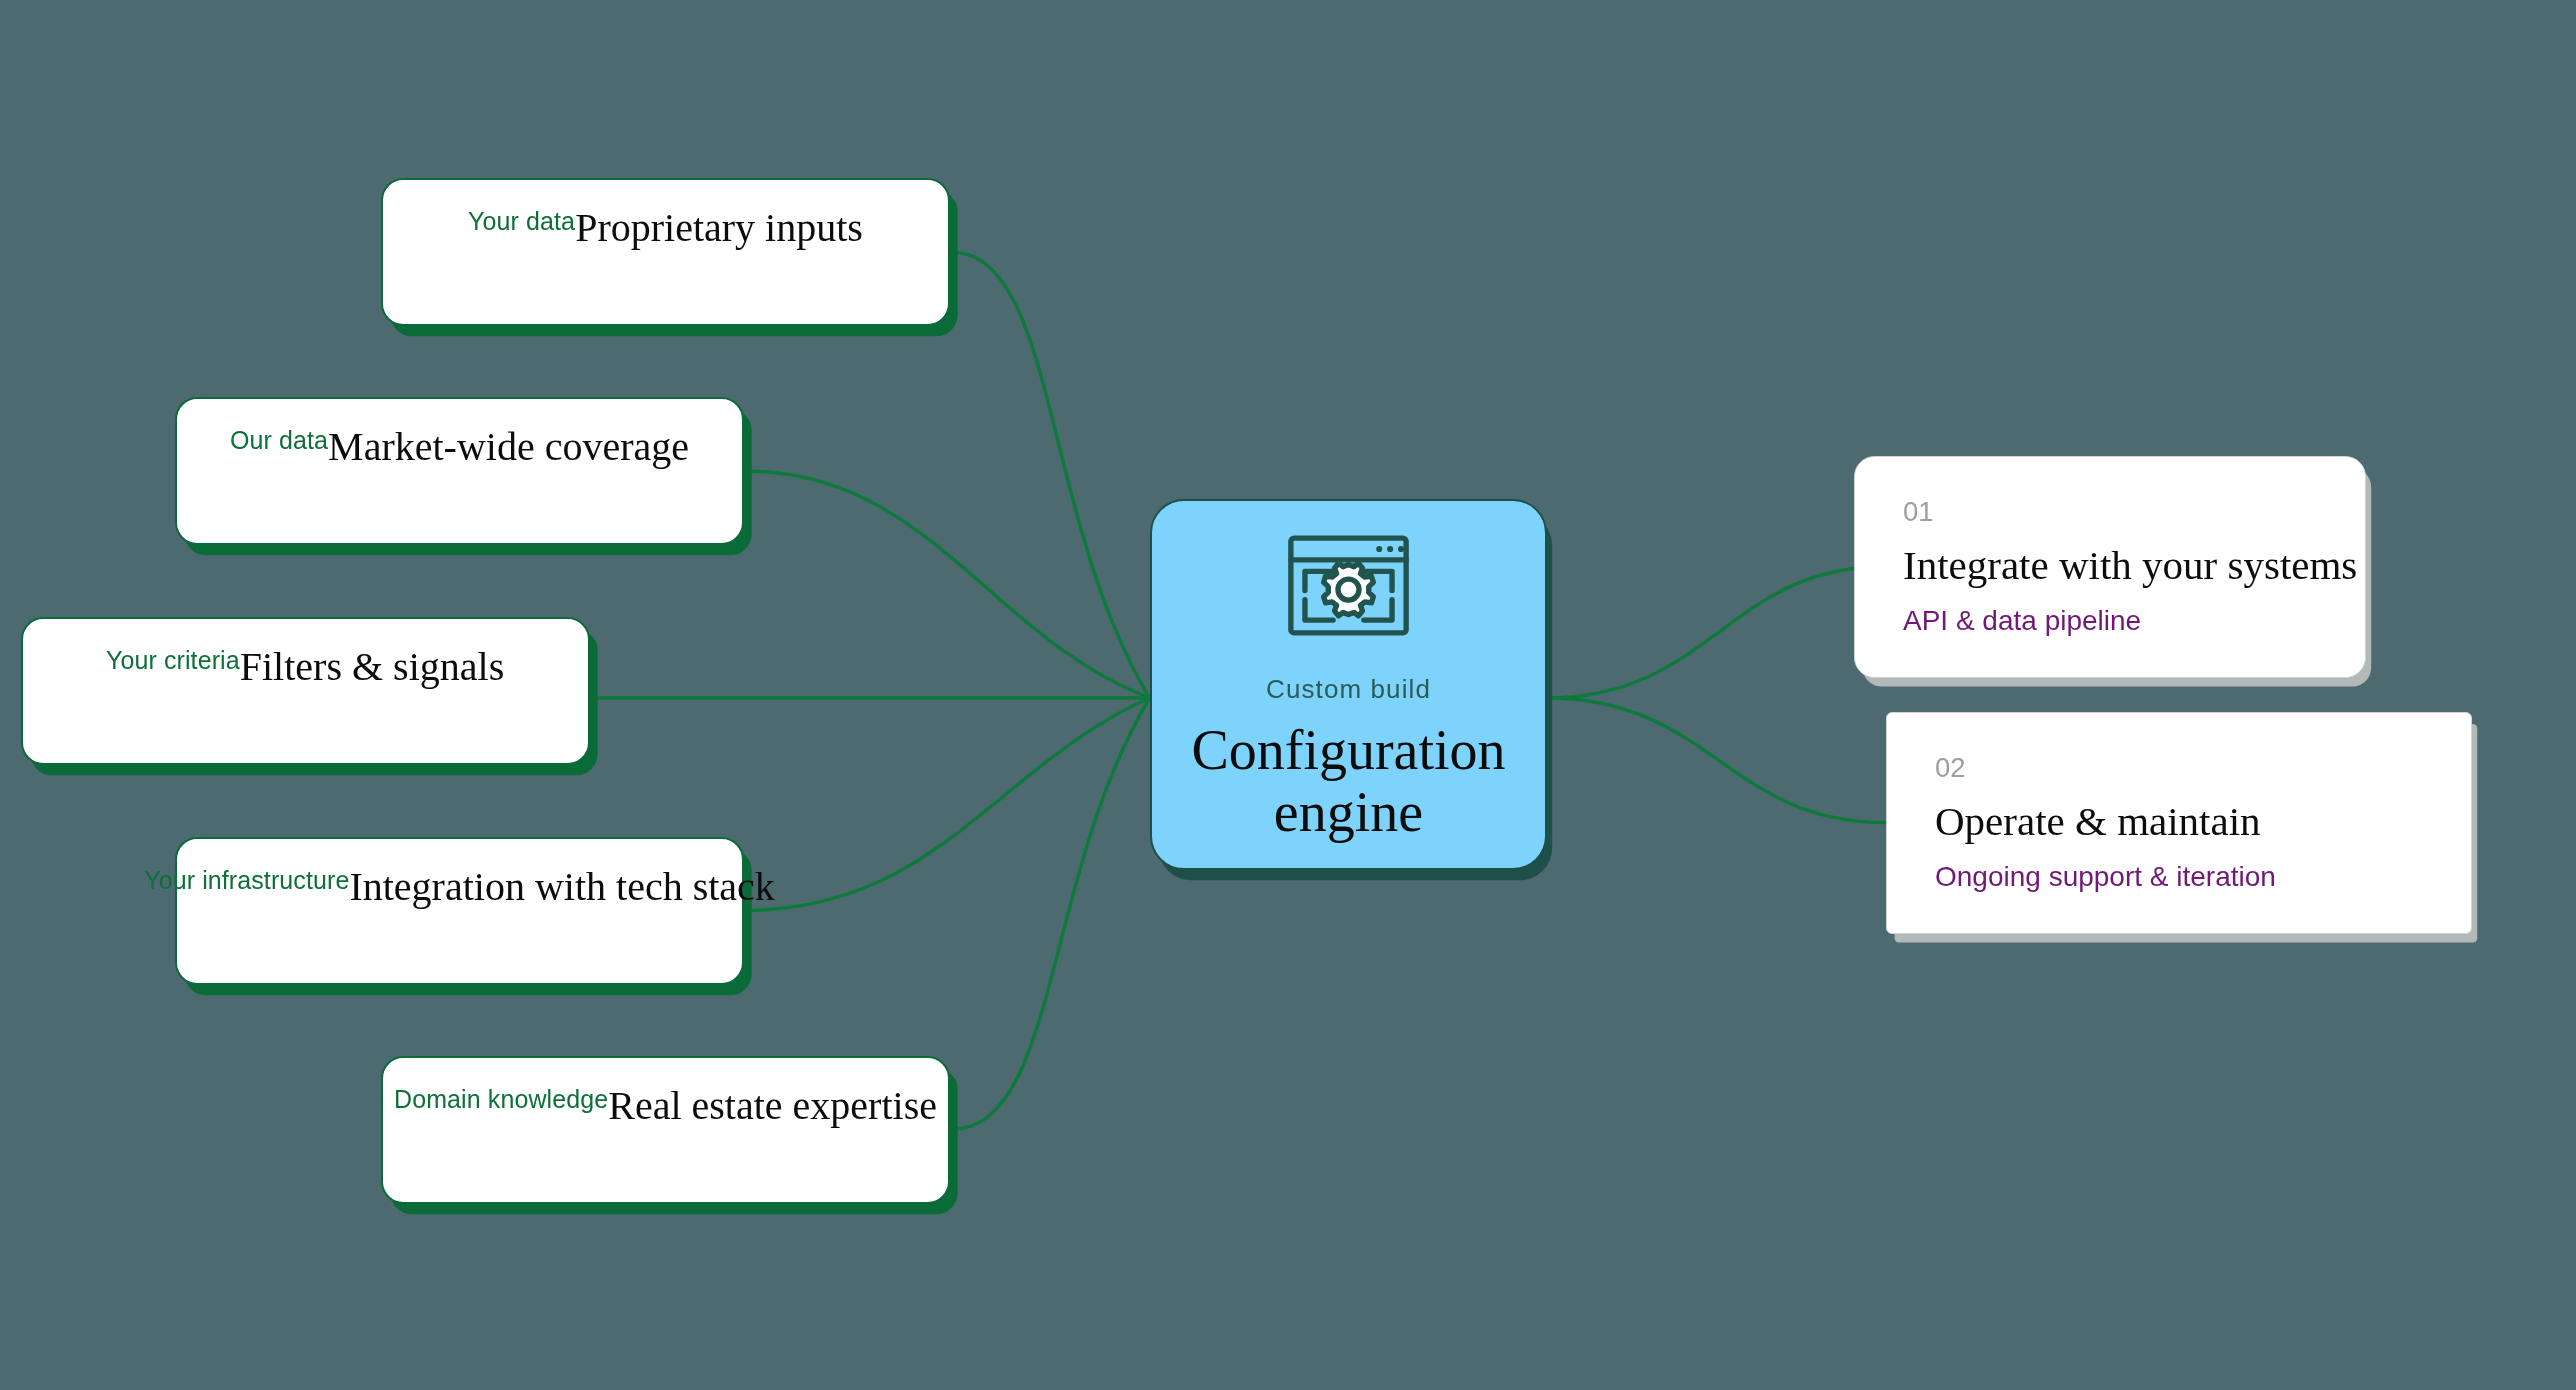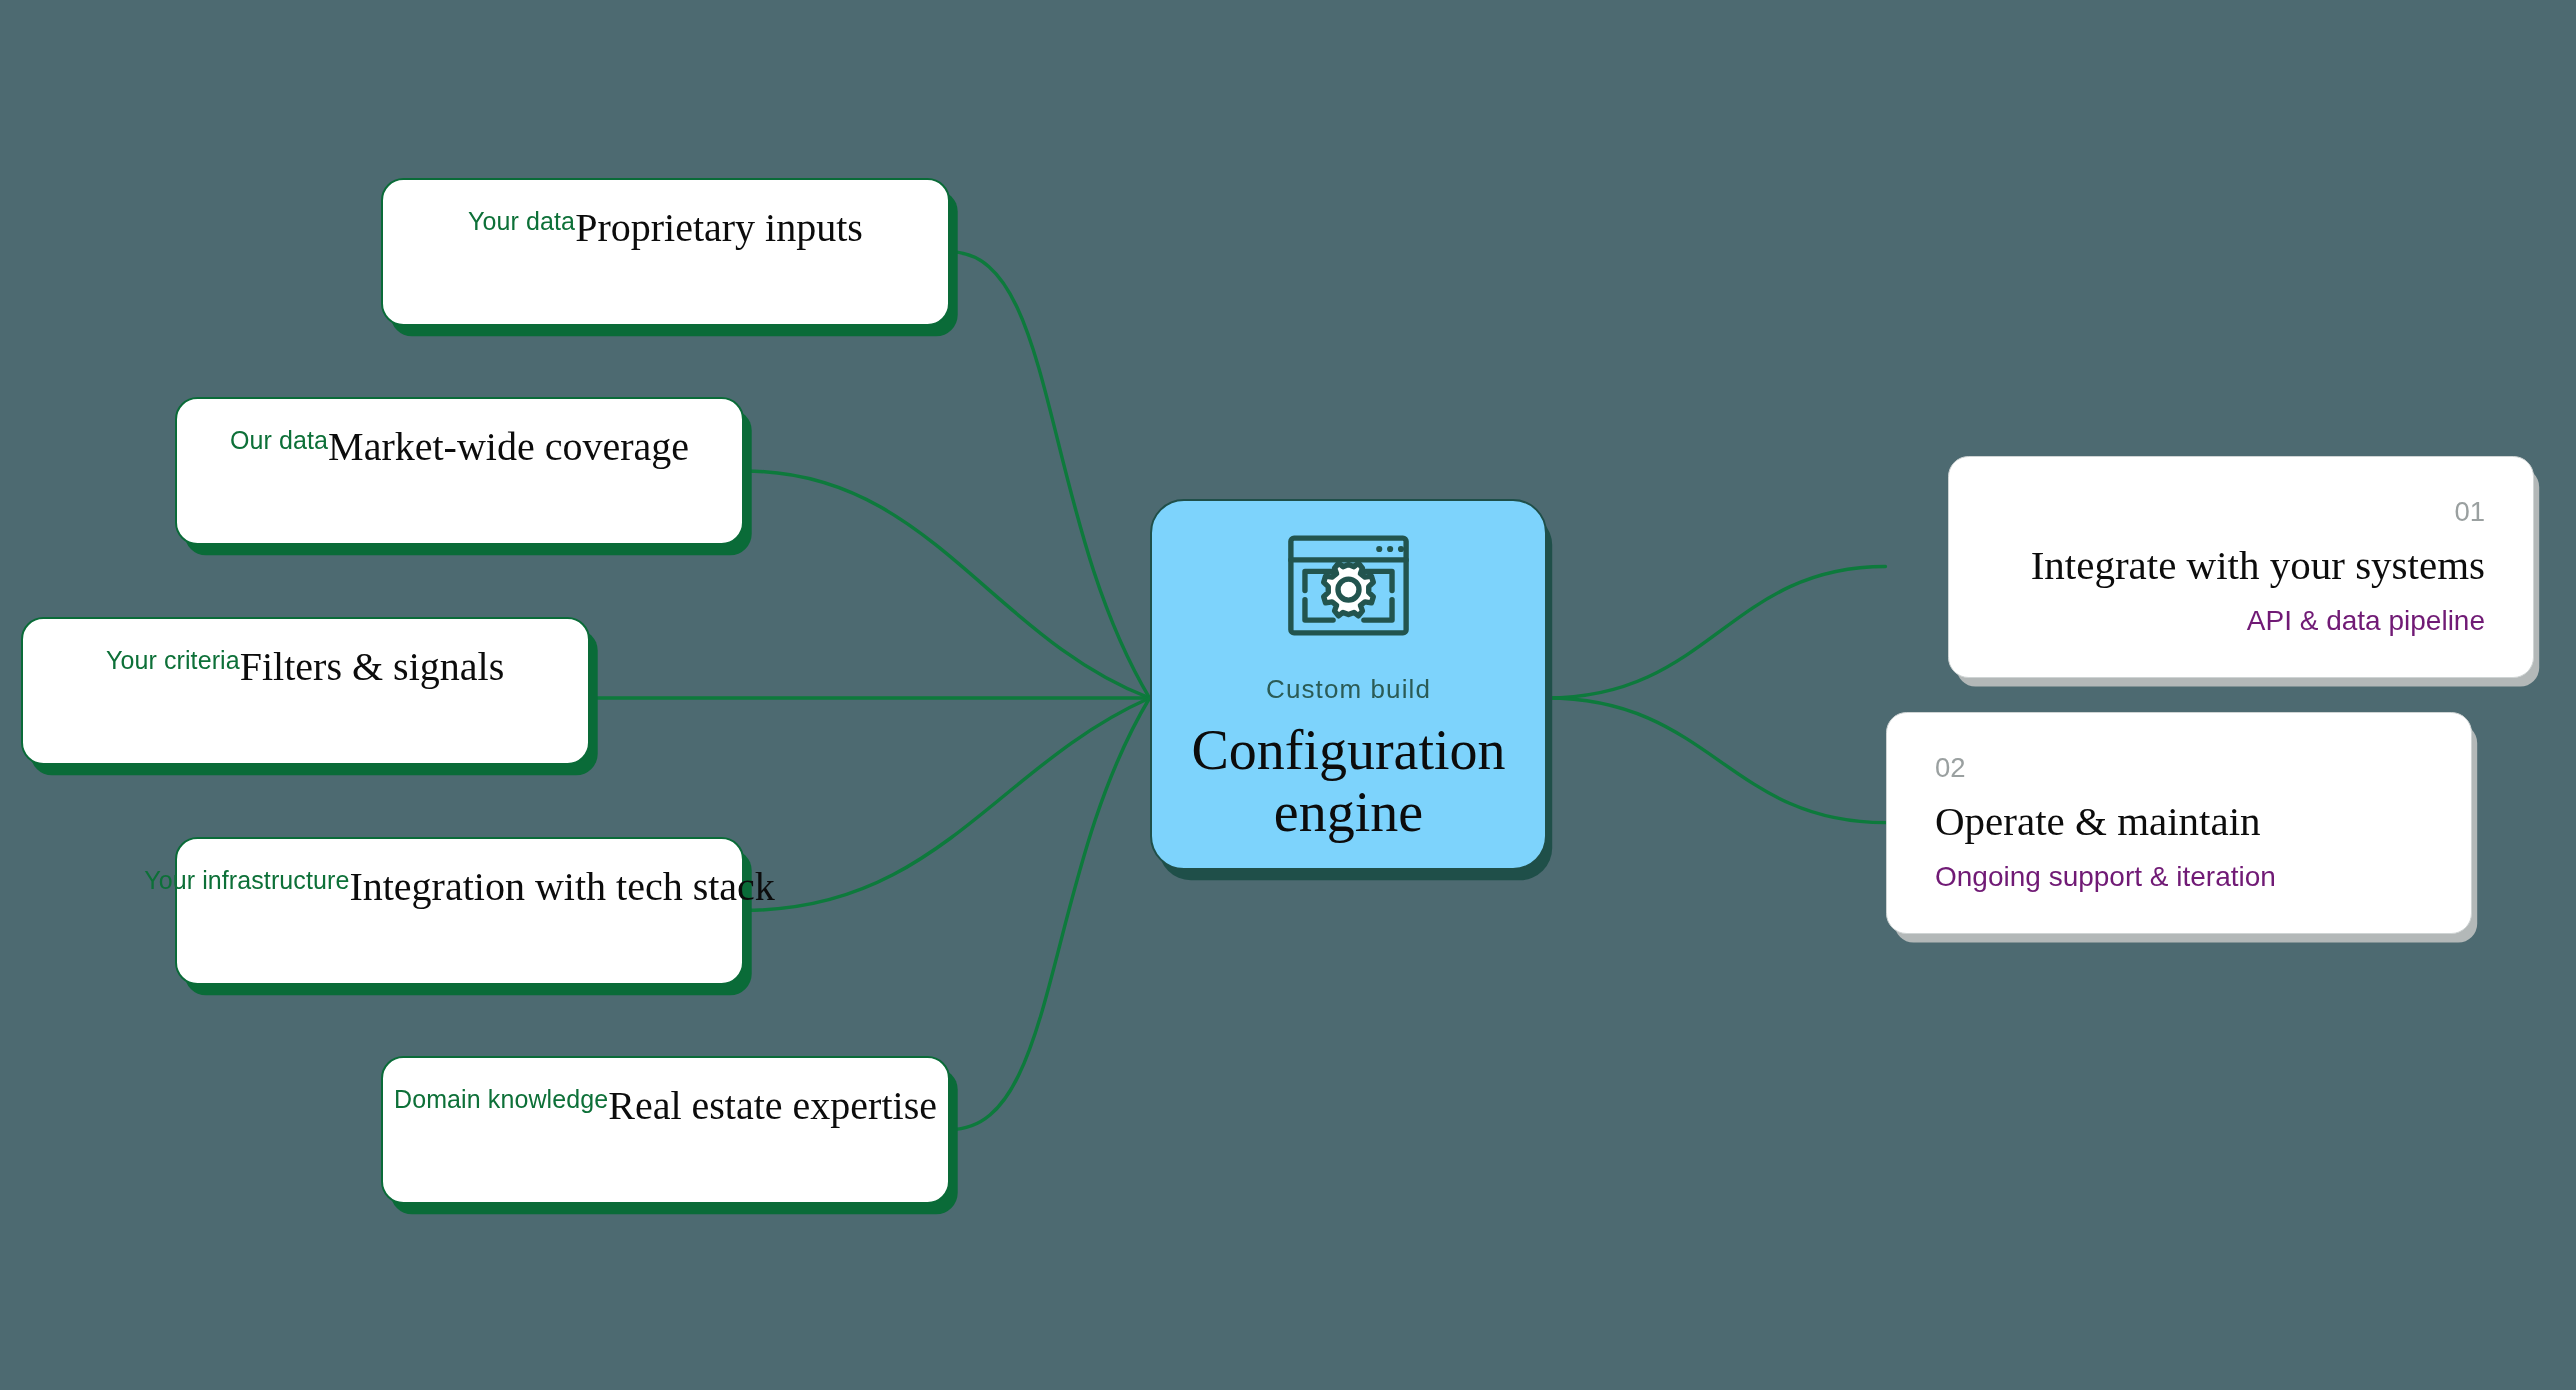--- a/index.html
+++ b/index.html
@@ -211,26 +211,26 @@
                L40.7,31.8 L39.1,27.5 L42.2,23.6 L45.7,26.3 Z" fill="#ffffff"></path>
       <circle cx="50" cy="44.2" r="8.2" fill="#ffffff"></circle>
     </svg>
     <div class="eyebrow">Custom build</div>
     <div class="title">
       <div>Configuration</div>
       <div>engine</div>
     </div>
   </div>
 
-  <div class="card output" style="left:1948px; top:456px; width:586px; height:222px;text-align:right;">
+  <div class="card output" style="left:1854px; top:456px; width:512px; height:222px;">
     <div class="num">01</div>
     <div class="title">Integrate with your systems</div>
     <div class="sub">API &amp; data pipeline</div>
   </div>
 
-  <div class="card output" style="left:1886px; top:712px; width:586px; height:222px;">
+  <div class="card output" style="left:1886px; top:712px; width:586px; height:222px;border-radius:6px;">
     <div class="num">02</div>
     <div class="title">Operate &amp; maintain</div>
     <div class="sub">Ongoing support &amp; iteration</div>
   </div>
 
 </div>
 
 
 </body></html>

